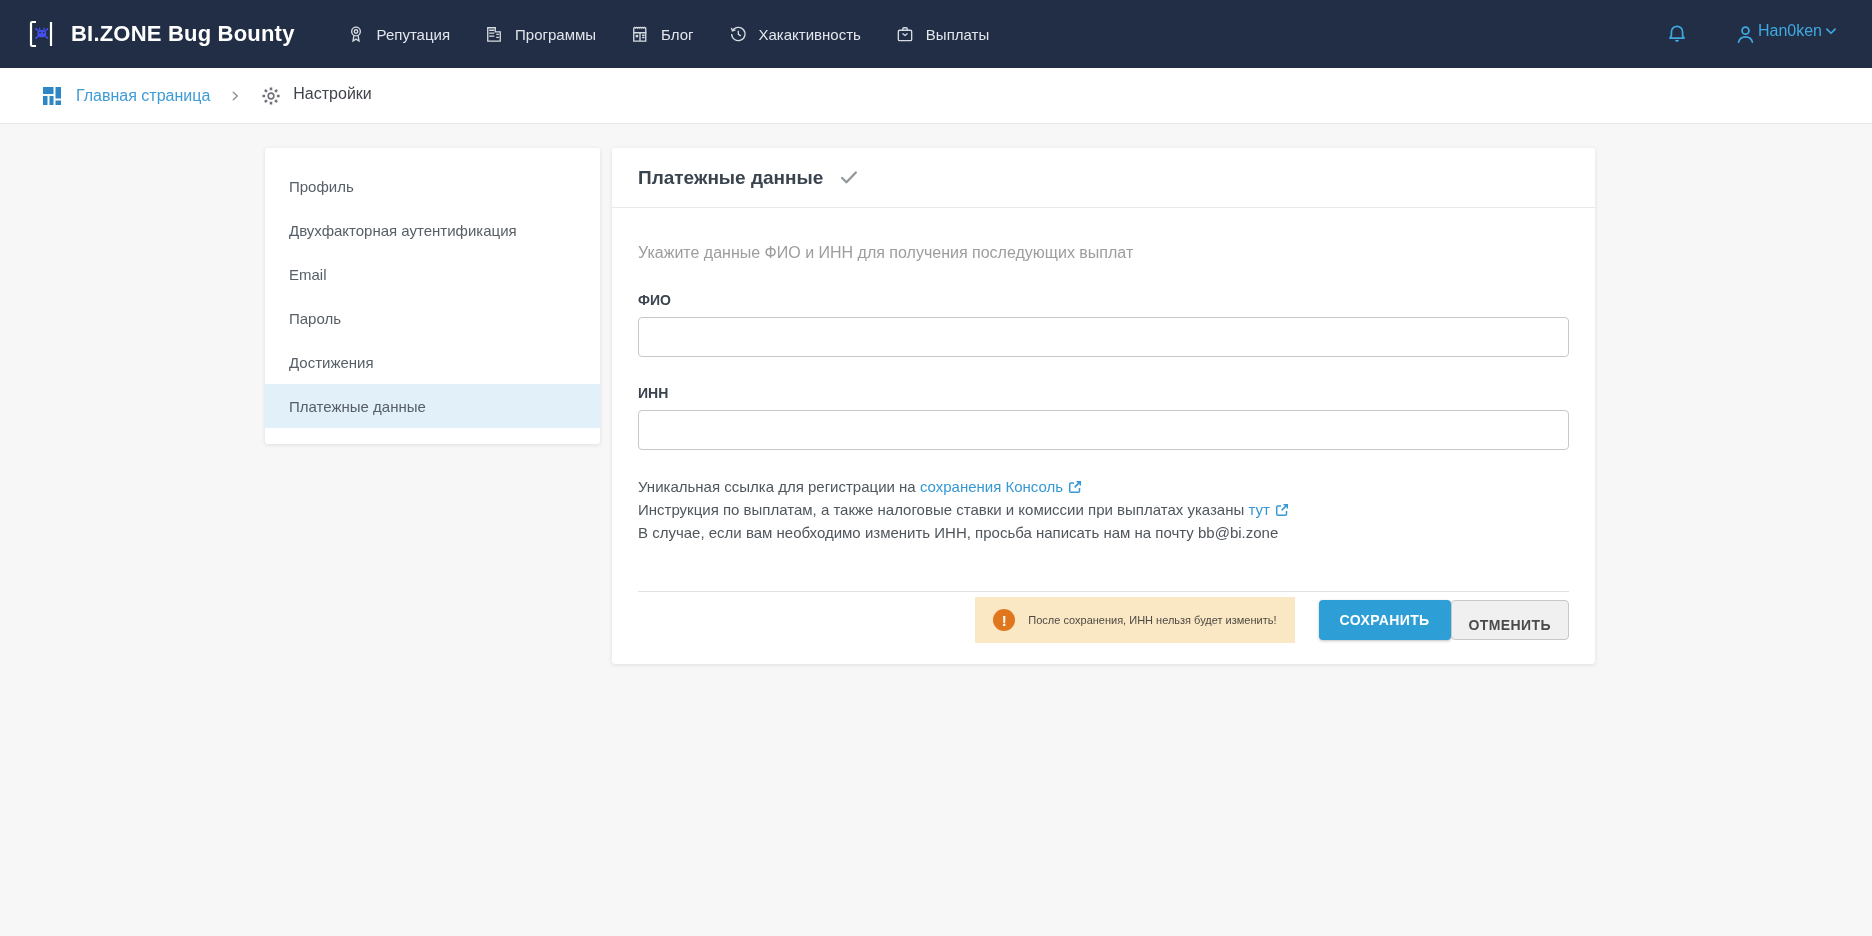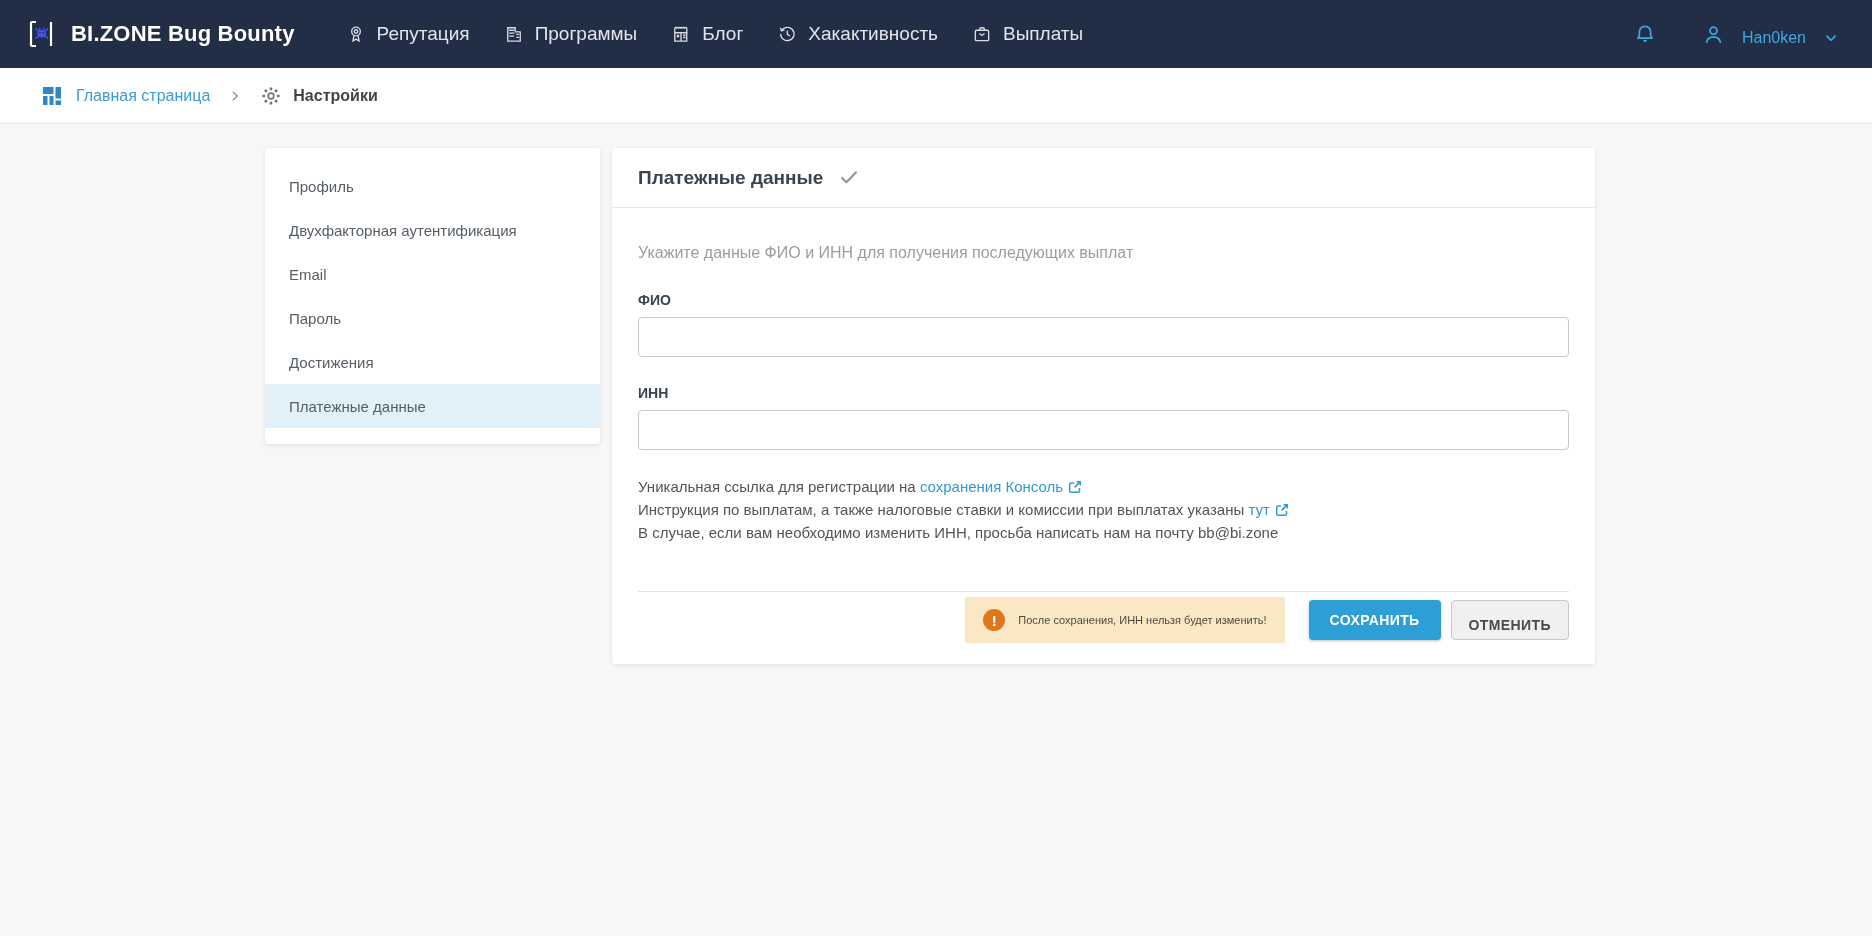--- a/index.html
+++ b/index.html
@@ -13,36 +13,36 @@
   
   .topnav {
     height:68px; background:#222e45; display:flex; align-items:center;
     padding:0 24px;
   }
   .logo { display:flex; align-items:center; gap:13px; cursor:pointer; }
   .logo-text { color:#ffffff; font-size:22px; font-weight:700; letter-spacing:.2px; white-space:nowrap; }
   .main-nav { display:flex; align-items:center; margin-left:34px; }
   .nav-item {
     display:flex; align-items:center; gap:11px; padding:0 17px; height:68px;
-    color:#e2e6ec; font-size:19px; cursor:pointer; white-space:nowrap;
+    color:#e2e6ec; font-size:15px; cursor:pointer; white-space:nowrap;
   }
   .nav-item svg { stroke:#d7dce3; }
   .nav-right { margin-left:auto; display:flex; align-items:center; gap:44px; padding-right:8px; }
   .bell-btn { cursor:pointer; display:flex; align-items:center; }
-  .user-menu { display:flex; align-items:flex-end; gap:16px; cursor:pointer; }
+  .user-menu { display:flex; align-items:flex-start; gap:0; cursor:pointer; }
   .user-name { color:#3fa9e1; font-size:16px; font-weight:500; }
   
   .crumbbar {
     height:56px; background:#ffffff; border-bottom:1px solid #e9e9e9;
     display:flex; align-items:center; padding:16px 40px; gap:12px;
   }
   .crumb-home { display:flex; align-items:center; gap:12px; cursor:pointer; }
   .crumb-link { color:#3d9bd5; font-size:16px; }
   .crumb-sep { display:flex; align-items:center; margin:0 6px; }
-  .crumb-current { display:flex; align-items:center; gap:11px;font-weight:bold; }
+  .crumb-current { display:flex; align-items:flex-start; gap:11px; }
   .crumb-current-label { color:#40454b; font-size:16px; }
   
   .content { position:relative; height:812px; }
   .card {
     position:absolute; background:#ffffff; border-radius:3px;
     box-shadow:0 1px 4px rgba(0,0,0,.10);
   }
   .side-card { left:265px; top:24px; width:335px; padding:16px 0; }
   .side-item {
     height:44px; display:flex; align-items:center; padding:0 24px;
@@ -83,21 +83,21 @@
   .btn {
     height:40px; border-radius:4px; font-family:"Liberation Sans", sans-serif;
     font-size:14px; font-weight:700; letter-spacing:.4px; cursor:pointer;
   }
   .btn-save {
     background:#2e9fd6; color:#ffffff; border:none; padding:0 21px;
     box-shadow:0 1px 3px rgba(0,0,0,.25);
   }
   .btn-cancel {
     background:#f0f0f0; color:#4a4a4a; border:1px solid #c8c8c8; padding:16px 17px;
-    margin-left:10px;
+    margin-left:0;
   }
 </style>
 </head>
 <body>
 
 <header class="topnav">
   <div class="logo">
     <span style="display:flex;">
       <svg width="34" height="34" viewBox="0 0 34 34" fill="none">
         <path d="M12 5H8.2A1.2 1.2 0 0 0 7 6.2v21.6A1.2 1.2 0 0 0 8.2 29H12" stroke="#ffffff" stroke-width="2.2"></path>

